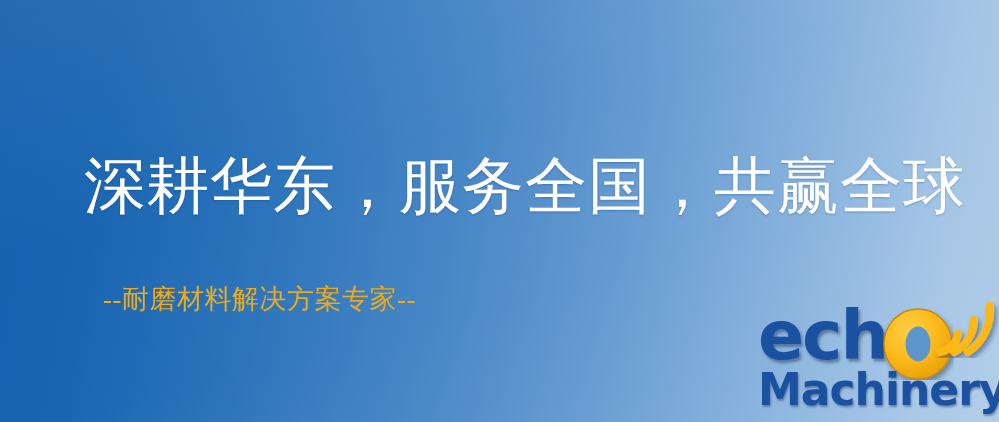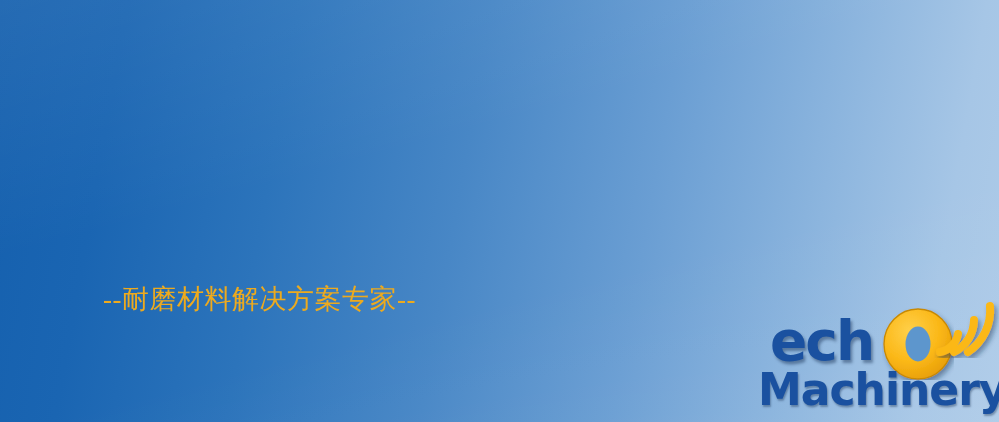--- a/index.html
+++ b/index.html
@@ -81,23 +81,23 @@
     left: 0;
     top: 0;
     width: 249px;
     height: 86px;
   }
 
   .logo-echo {
     position: absolute;
     left: 4px;
     top: 2px;
-    margin: 16px;
+    margin: 4px;
     font-family: "DejaVu Sans", sans-serif;
-    font-size: 55px;
+    font-size: 68px;
     font-weight: bold;
     line-height: 1;
     color: #1a51a0;
     letter-spacing: -2px;
     text-shadow: 2px 3px 3px rgba(20,45,80,0.45);
     text-align: right;
   }
 
   .logo-o {
     position: absolute;
@@ -130,20 +130,21 @@
     text-shadow: 1px 2px 2px rgba(20,45,80,0.40);
   }
 </style>
 </head>
 <body>
 
 <div class="banner">
 
   <div class="banner-sheen"></div>
 
+  <h1 class="headline">深耕华东，服务全国，共赢全球</h1>
 
   <p class="subtitle">--耐磨材料解决方案专家--</p>
 
   <div class="logo">
 
     <div class="logo-wordmark">
 
       <span class="logo-echo">ech</span>
 
       <svg class="logo-o" viewBox="0 0 72 72">

